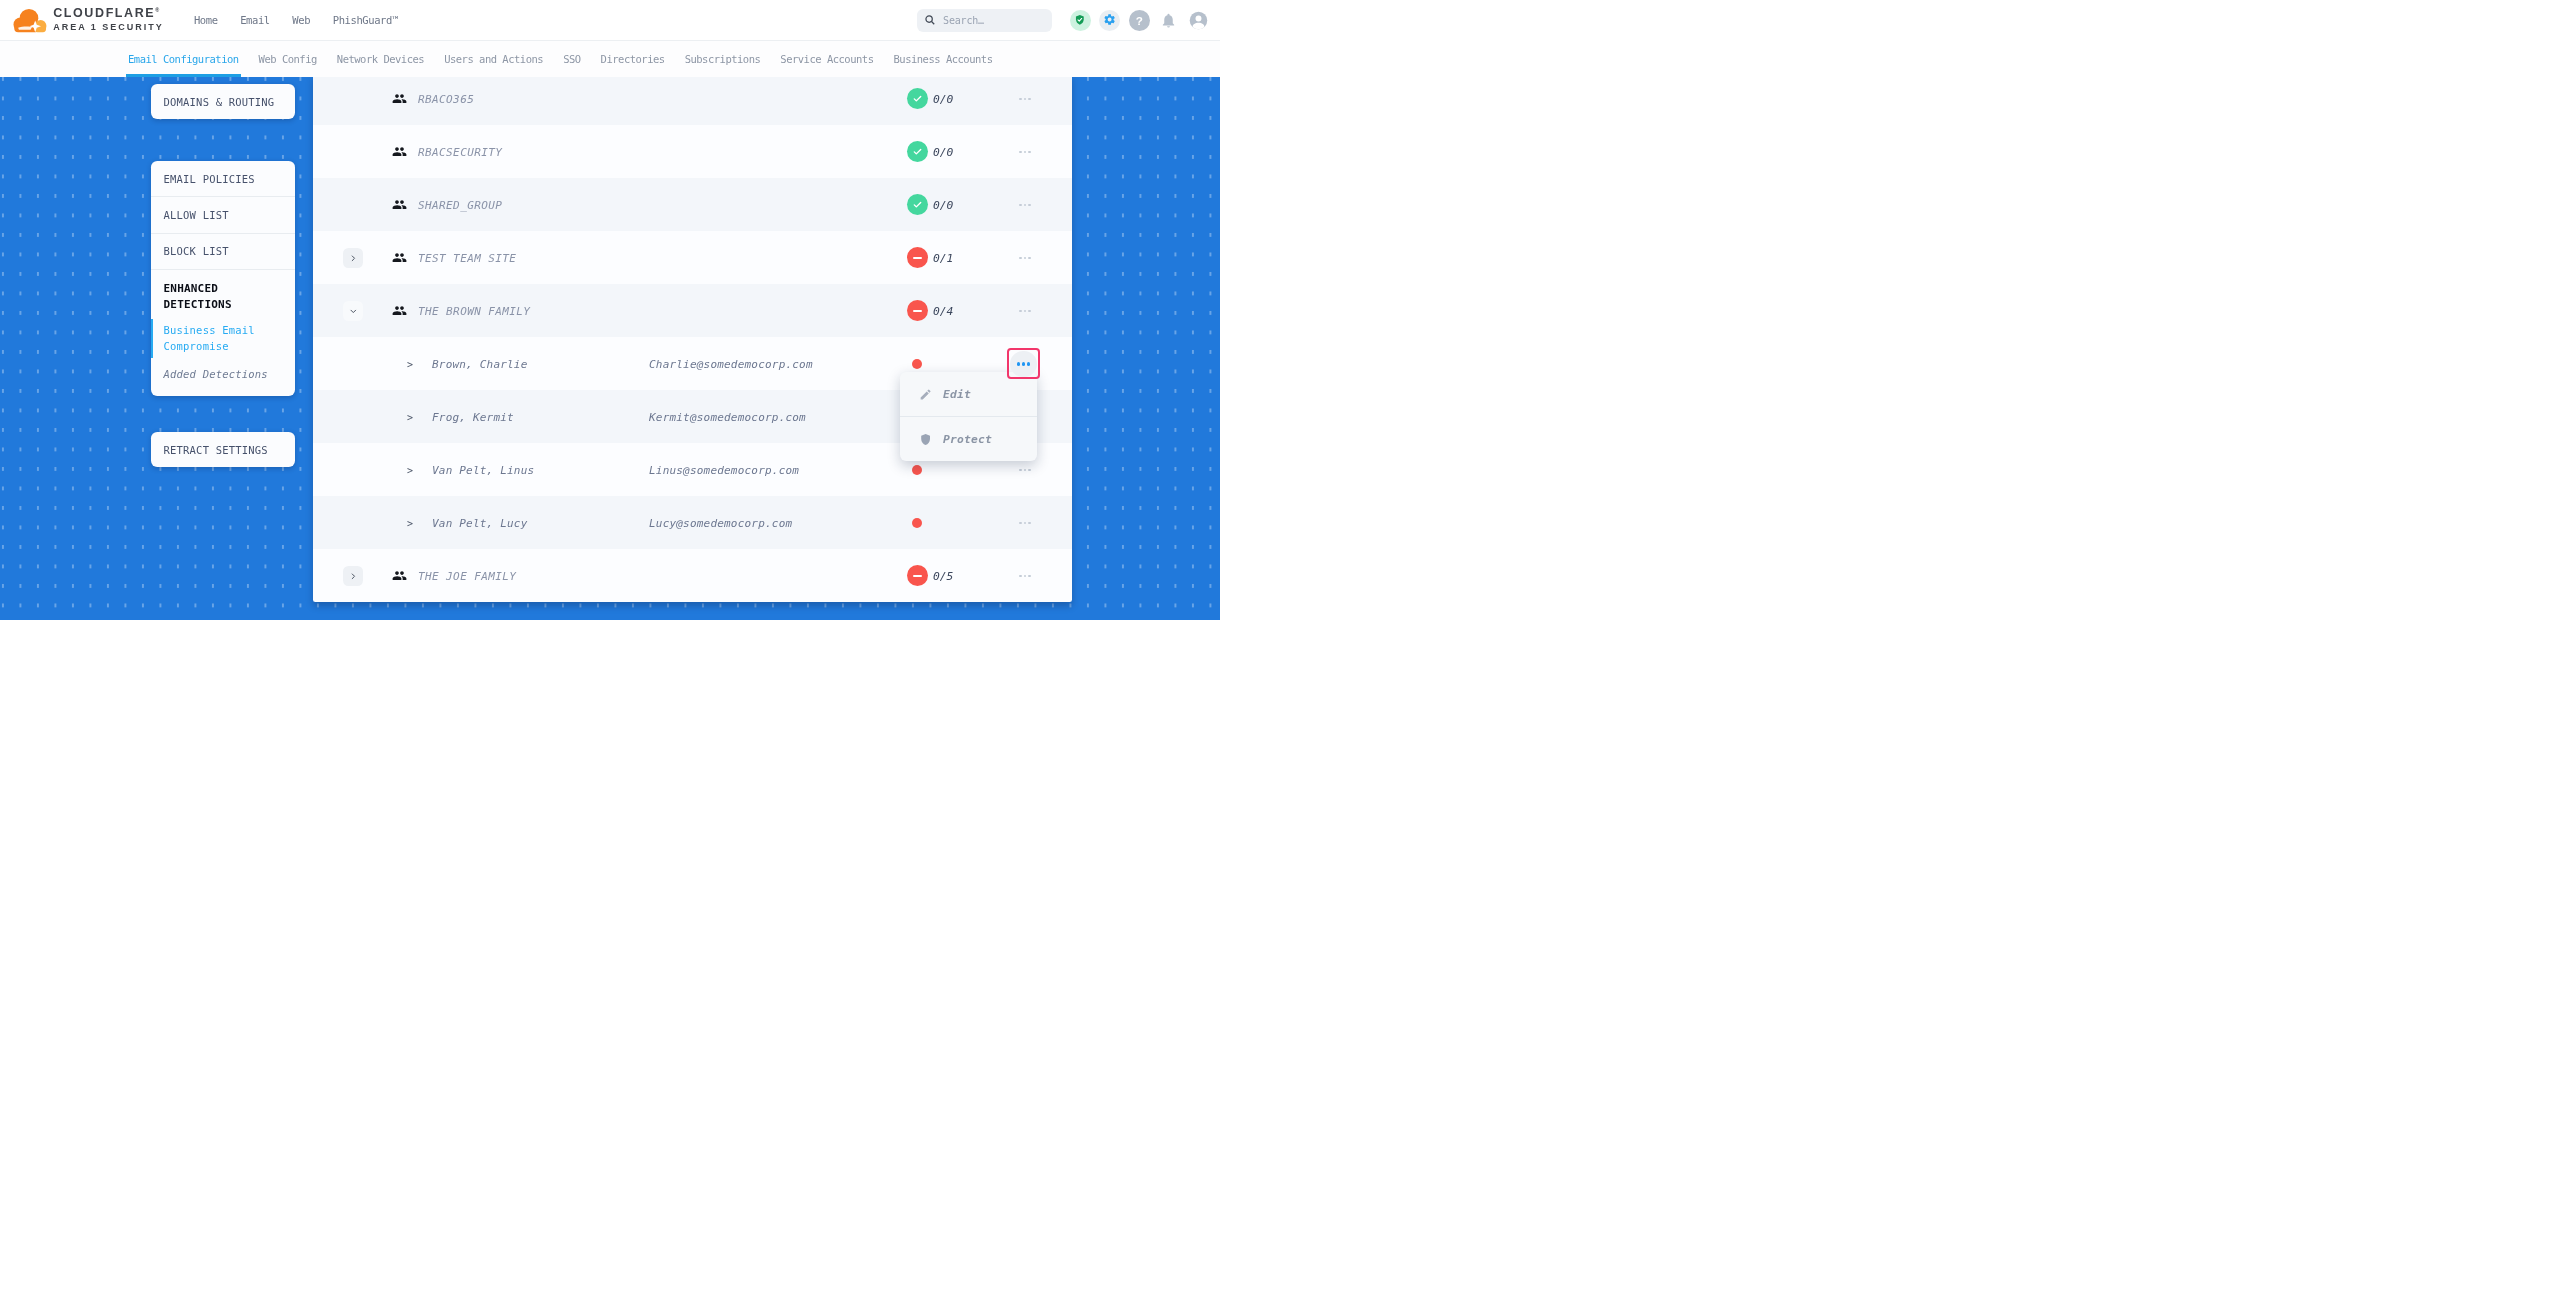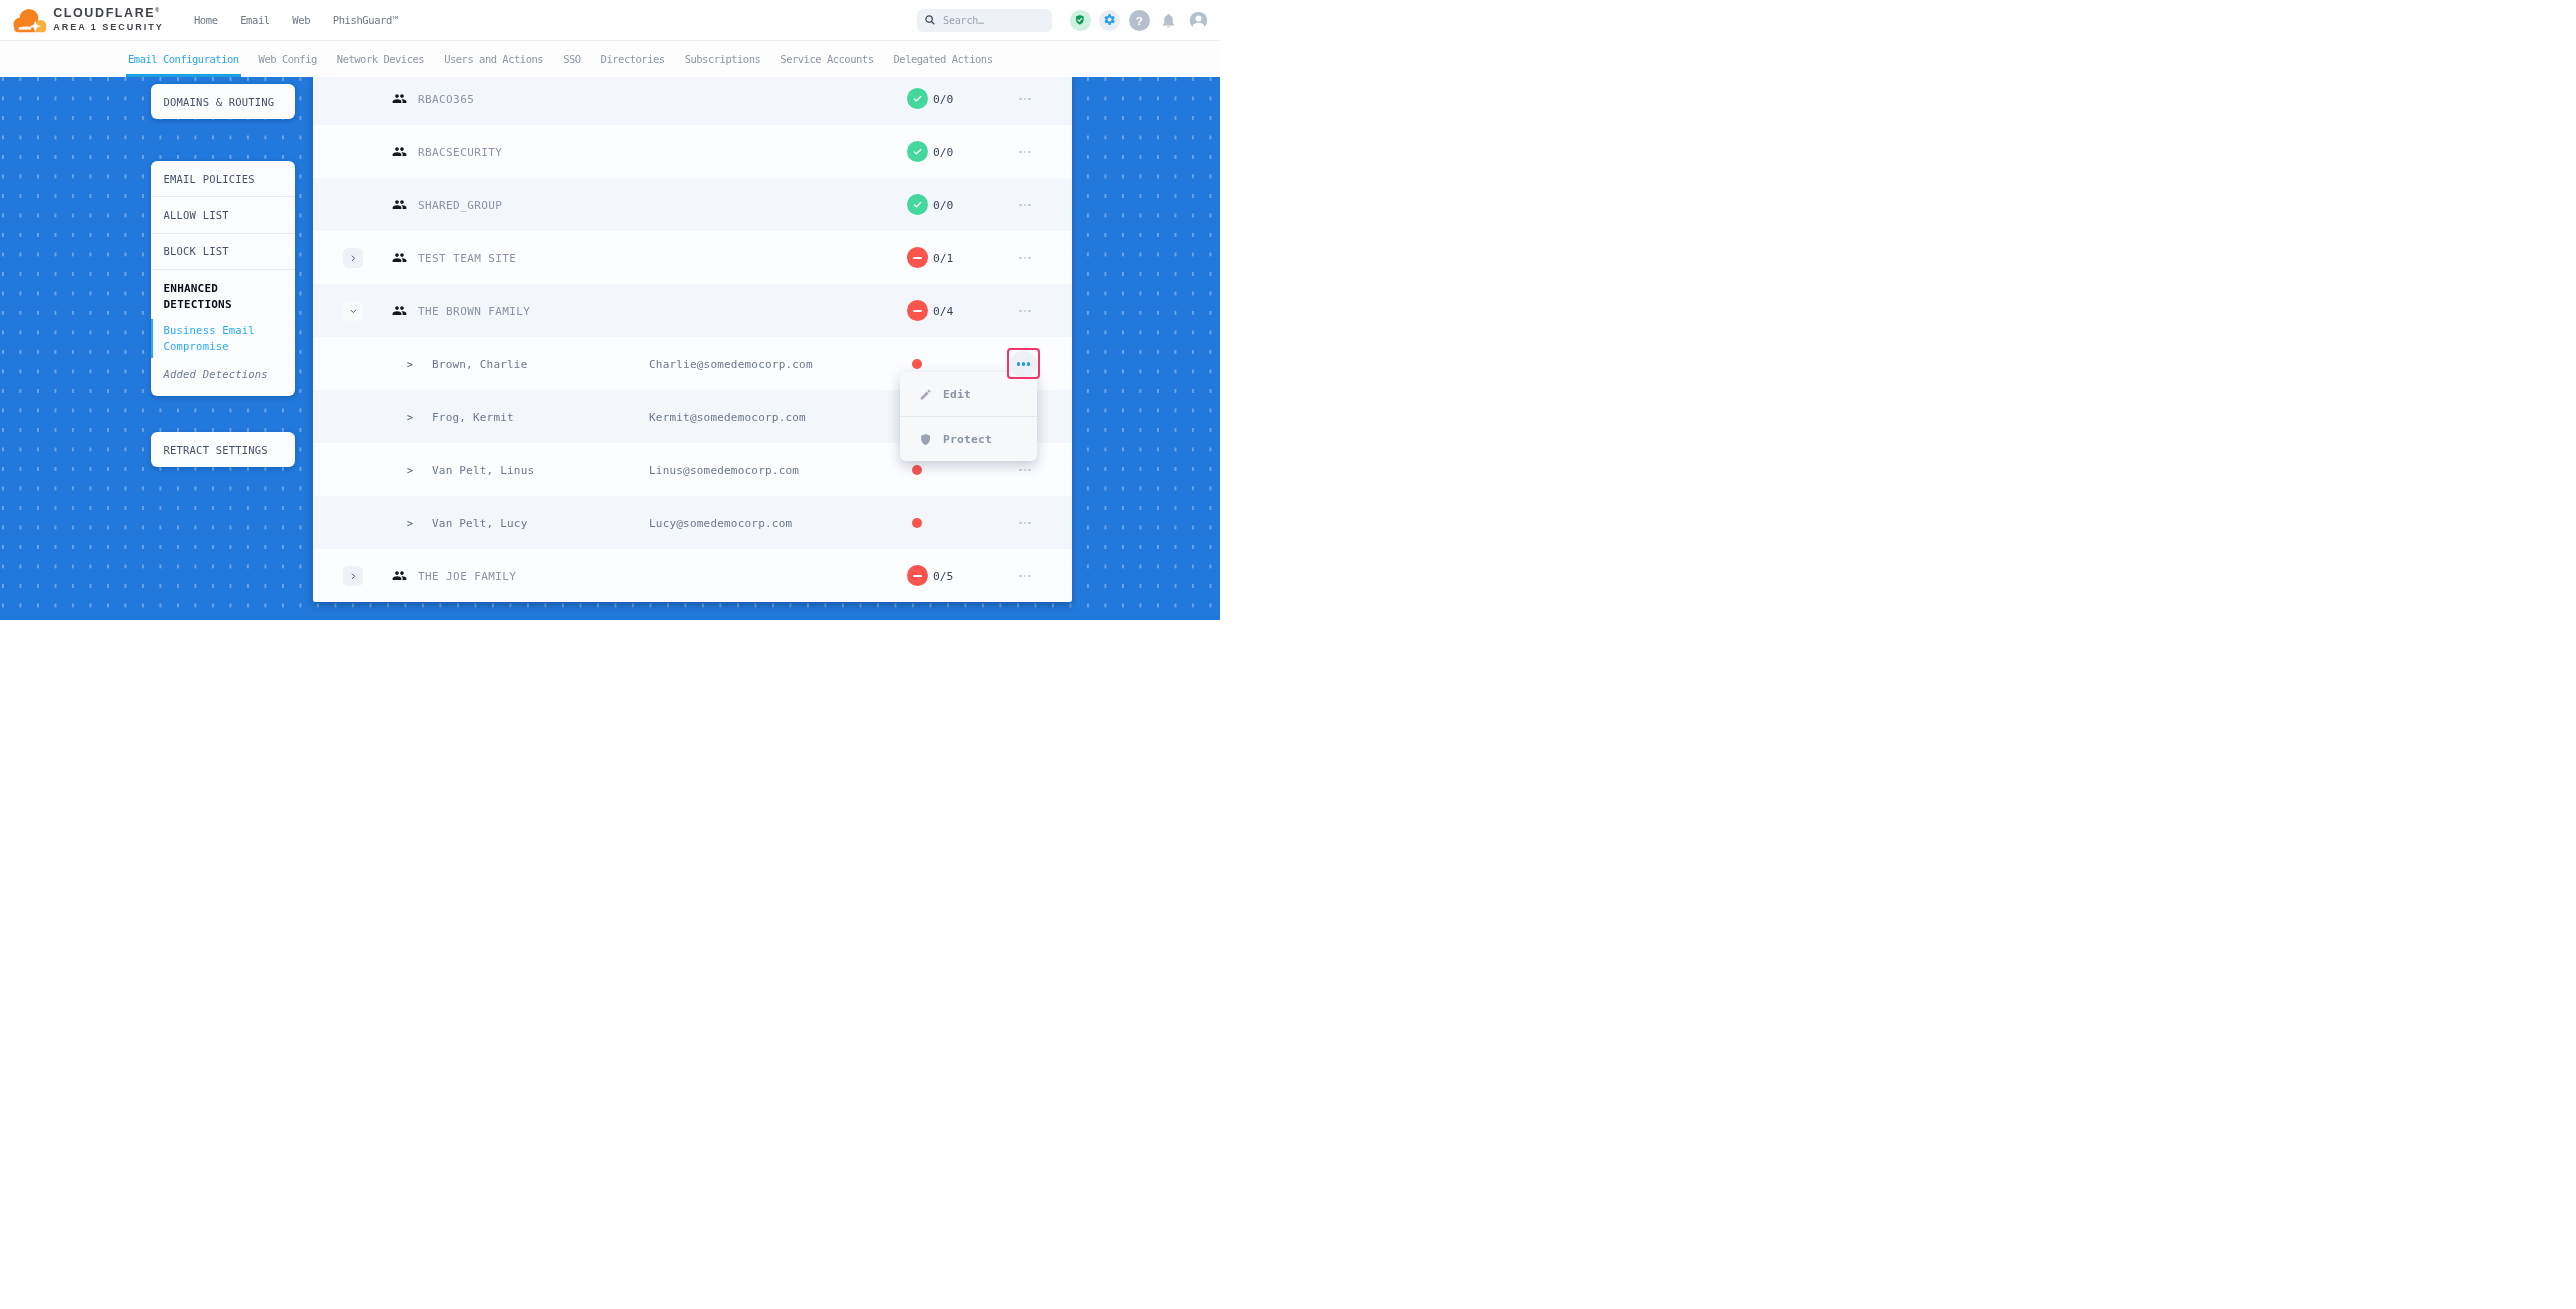--- a/index.html
+++ b/index.html
@@ -62,21 +62,21 @@
   .sb-heading{padding:11px 12.5px 3.1px;font-size:11px;font-weight:bold;color:#0b0e17;line-height:1.5;letter-spacing:0.2px;}
   .sb-sub{position:relative;padding:6.2px 12.5px;font-size:10.5px;line-height:1.5;color:#6e7a92;letter-spacing:0.2px;cursor:pointer;}
   .sb-sub.active{color:#27abf2;}
   .sb-sub.active .bar{position:absolute;left:0;top:2.3px;bottom:2.3px;width:2.3px;background:#27abf2;}
   .sb-sub.last{padding-bottom:14px;font-style:italic;}
   
   .panel{
     position:absolute;left:313px;top:0;width:759px;height:526px;background:#fcfdff;
     overflow:hidden;border-radius:0 0 2.3px 2.3px;box-shadow:0 3.1px 7.8px rgba(10,25,60,.28);
   }
-  .tbody{margin-top:-3.6px;}
+  .tbody{margin-top:-3.6px;font-style:italic;}
   .row{position:relative;height:53px;}
   .row.alt{background:#f3f6fa;}
   .expander{
     position:absolute;left:30px;top:50%;margin-top:-10px;width:20px;height:20px;border-radius:5.4px;
     background:#eef1f5;border:none;display:flex;align-items:center;justify-content:center;cursor:pointer;
     color:#333c4c;padding:0;
   }
   .row.alt .expander{background:#f8fafc;}
   .gicon{position:absolute;left:79px;top:50%;margin-top:-7.8px;color:#15181e;}
   .gname{
@@ -199,21 +199,21 @@
 
 <nav class="sub-nav" id="sub-nav">
     <div class="tab active">Email Configuration</div>
     <div class="tab">Web Config</div>
     <div class="tab">Network Devices</div>
     <div class="tab">Users and Actions</div>
     <div class="tab">SSO</div>
     <div class="tab">Directories</div>
     <div class="tab">Subscriptions</div>
     <div class="tab">Service Accounts</div>
-    <div class="tab">Delegated Actions</div>
+    <div class="tab">Business Accounts</div>
   </nav>
 
 <div class="bg">
   <aside class="sidebar" id="sidebar">
       <div class="sb-card" style="top: 8px;">
         <div class="sb-item">DOMAINS &amp; ROUTING</div>
       </div>
       <div class="sb-card" style="top: 85px;">
         <div class="sb-item">EMAIL POLICIES</div>
         <div class="sb-div"></div>

